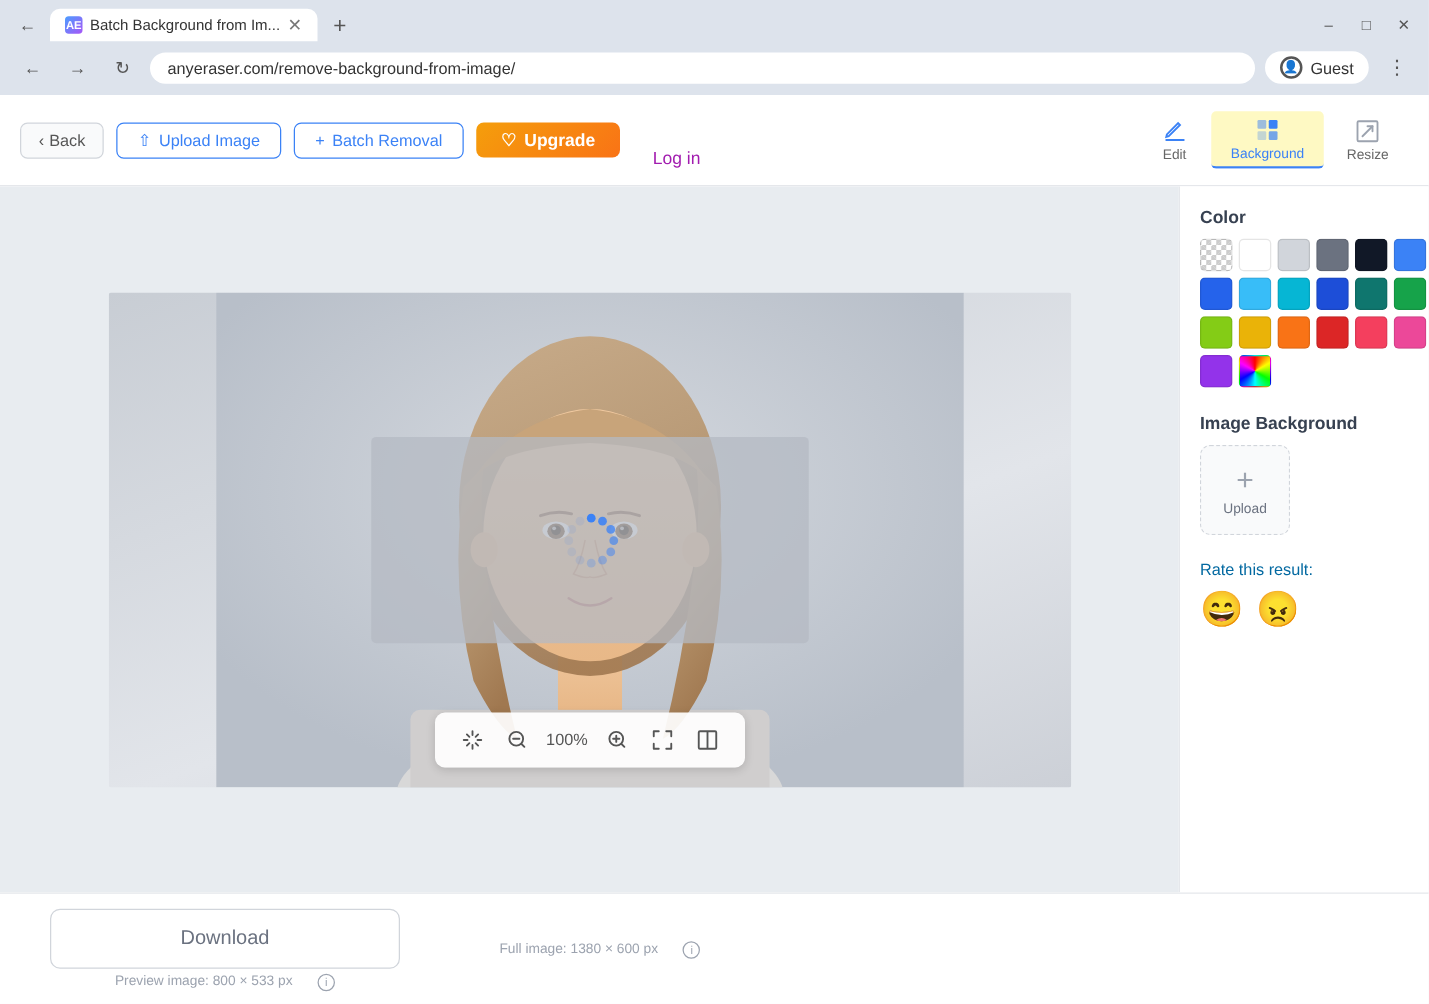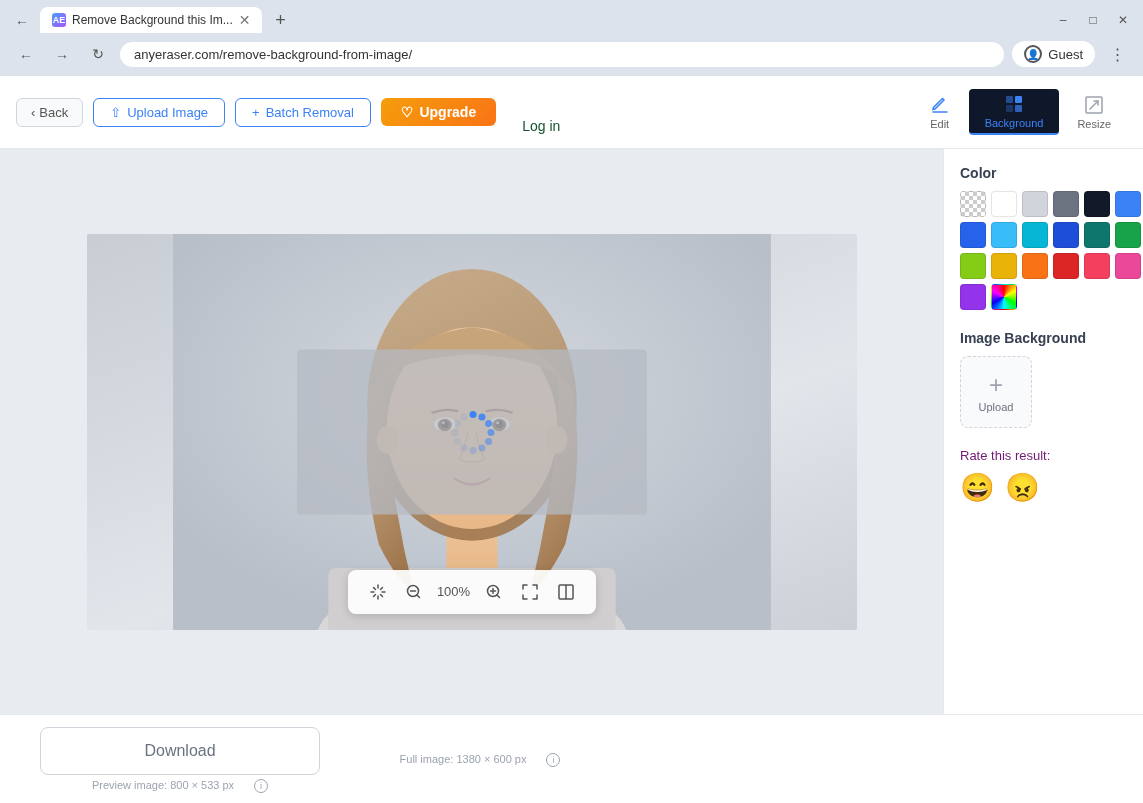--- a/index.html
+++ b/index.html
@@ -27,25 +27,25 @@
 
     
     .app { background: white; display: flex; flex-direction: column; height: calc(803px - 74px); }
 
     
     .toolbar { display: flex; align-items: center; padding: 8px 16px; border-bottom: 1px solid #e5e7eb; gap: 10px; background: white; }
     .back-btn { display: flex; align-items: center; gap: 4px; padding: 6px 14px; border: 1px solid #d1d5db; border-radius: 6px; font-size: 13px; color: #555; background: #f9fafb; cursor: pointer; }
     .upload-btn { display: flex; align-items: center; gap: 6px; padding: 6px 16px; border: 1.5px solid #3b82f6; border-radius: 6px; font-size: 13px; color: #3b82f6; background: white; cursor: pointer; font-weight: 500; }
     .batch-btn { display: flex; align-items: center; gap: 6px; padding: 6px 16px; border: 1.5px solid #3b82f6; border-radius: 6px; font-size: 13px; color: #3b82f6; background: white; cursor: pointer; font-weight: 500; }
     .upgrade-btn { display: flex; align-items: center; gap: 6px; padding: 6px 20px; border: none; border-radius: 6px; font-size: 14px; color: white; background: linear-gradient(135deg, #f59e0b, #f97316); cursor: pointer; font-weight: 600; }
-    .login-btn { padding: 6px 16px; border: none; background: transparent; font-size: 14px; color: #14532d; cursor: pointer; margin-top: 28px; }
+    .login-btn { padding: 6px 16px; border: none; background: transparent; font-size: 14px; color: #a21caf; cursor: pointer; margin-top: 28px; }
     .toolbar-spacer { flex: 1; }
     .tool-group { display: flex; align-items: center; gap: 2px; }
     .tool-tab { display: flex; flex-direction: column; align-items: center; gap: 2px; padding: 4px 16px; border: none; background: transparent; cursor: pointer; font-size: 11px; color: #666; border-radius: 4px; }
-    .tool-tab.active { background: #0f172a; color: #3b82f6; border-bottom: 2px solid #3b82f6; }
+    .tool-tab.active { background: #fef9c3; color: #3b82f6; border-bottom: 2px solid #3b82f6; }
     .tool-icon { width: 22px; height: 22px; display: flex; align-items: center; justify-content: center; }
 
     
     .main-area { display: flex; flex: 1; overflow: hidden; }
 
     
     .canvas-area { flex: 1; background: #e8ecf0; position: relative; display: flex; align-items: center; justify-content: center; overflow: hidden; }
     .canvas-image { width: 770px; height: 396px; position: relative; overflow: hidden; border-radius: 2px; }
     .person-bg { width: 100%; height: 100%; background: linear-gradient(160deg, #c8cdd4 0%, #d5d9df 30%, #e2e5ea 60%, #ccd0d7 100%); position: relative; display: flex; align-items: center; justify-content: center; }
 
@@ -64,21 +64,21 @@
     .panel-label { font-size: 14px; font-weight: 600; color: #374151; margin-bottom: 10px; }
     .color-grid { display: grid; grid-template-columns: repeat(6, 1fr); gap: 5px; }
     .color-swatch { width: 26px; height: 26px; border-radius: 4px; cursor: pointer; border: 1px solid rgba(0,0,0,0.1); }
     .color-swatch.transparent { background: white; background-image: linear-gradient(45deg, #ccc 25%, transparent 25%), linear-gradient(-45deg, #ccc 25%, transparent 25%), linear-gradient(45deg, transparent 75%, #ccc 75%), linear-gradient(-45deg, transparent 75%, #ccc 75%); background-size: 8px 8px; background-position: 0 0, 0 4px, 4px -4px, -4px 0px; }
     .color-swatch.rainbow { background: conic-gradient(red, yellow, lime, cyan, blue, magenta, red); }
     .upload-bg-btn { width: 72px; height: 72px; border: 1.5px dashed #d1d5db; border-radius: 8px; display: flex; flex-direction: column; align-items: center; justify-content: center; cursor: pointer; background: #f9fafb; color: #9ca3af; font-size: 22px; gap: 2px; }
     .upload-bg-label { font-size: 11px; color: #6b7280; }
 
     
     .rating-section { margin-top: 16px; }
-    .rating-label { font-size: 13px; color: #701a75; margin-bottom: 8px; }
+    .rating-label { font-size: 13px; color: #0369a1; margin-bottom: 8px; }
     .emoji-row { display: flex; gap: 10px; }
     .emoji-btn { font-size: 28px; cursor: pointer; background: none; border: none; }
 
     
     .download-bar { background: white; border-top: 1px solid #e5e7eb; padding: 12px 40px; display: flex; gap: 20px; align-items: center; }
     .download-card { flex: 1; max-width: 280px; display: flex; flex-direction: column; align-items: center; gap: 4px; }
     .download-btn { width: 100%; padding: 14px; border: 1.5px solid #d1d5db; border-radius: 8px; background: white; font-size: 16px; color: #6b7280; cursor: pointer; font-weight: 500; }
     .download-info { font-size: 11px; color: #9ca3af; display: flex; gap: 20px; }
     .info-icon { width: 14px; height: 14px; border: 1px solid #9ca3af; border-radius: 50%; display: flex; align-items: center; justify-content: center; font-size: 9px; color: #9ca3af; }
 
@@ -86,21 +86,21 @@
     .person-svg { width: 100%; height: 100%; }
   </style>
 </head>
 <body>
 
 <div class="browser-chrome">
   <div class="tab-bar">
     <button class="tab-back-btn">←</button>
     <div class="tab">
       <div class="tab-icon">AE</div>
-      <span class="tab-title">Remove Background this Im...</span>
+      <span class="tab-title">Batch Background from Im...</span>
       <span class="tab-close">✕</span>
     </div>
     <div class="tab-new">+</div>
     <div class="tab-controls">
       <button class="win-btn">–</button>
       <button class="win-btn">□</button>
       <button class="win-btn">✕</button>
     </div>
   </div>
   <div class="address-bar">

